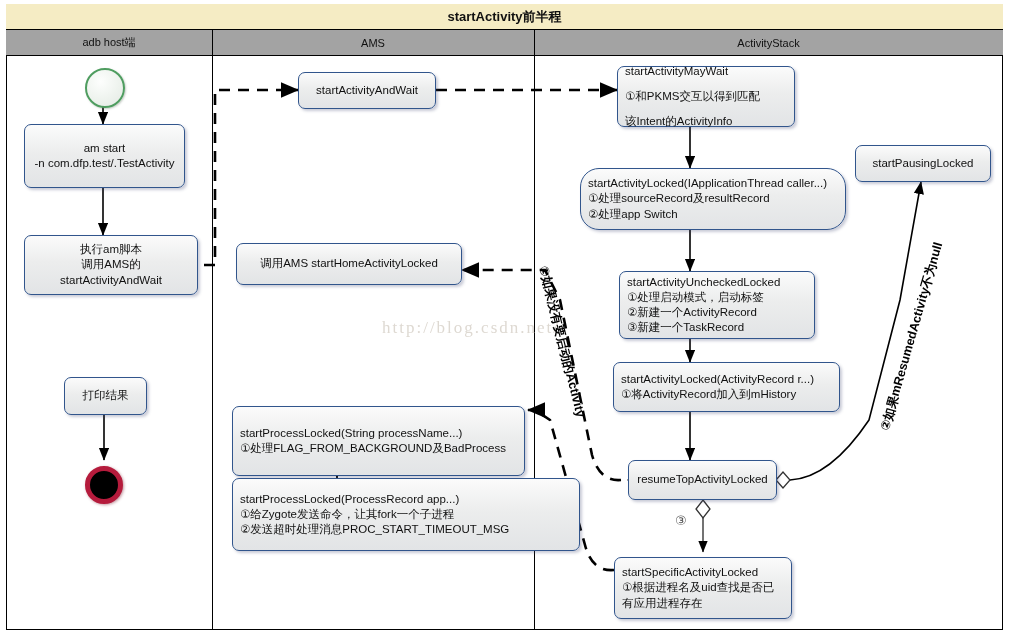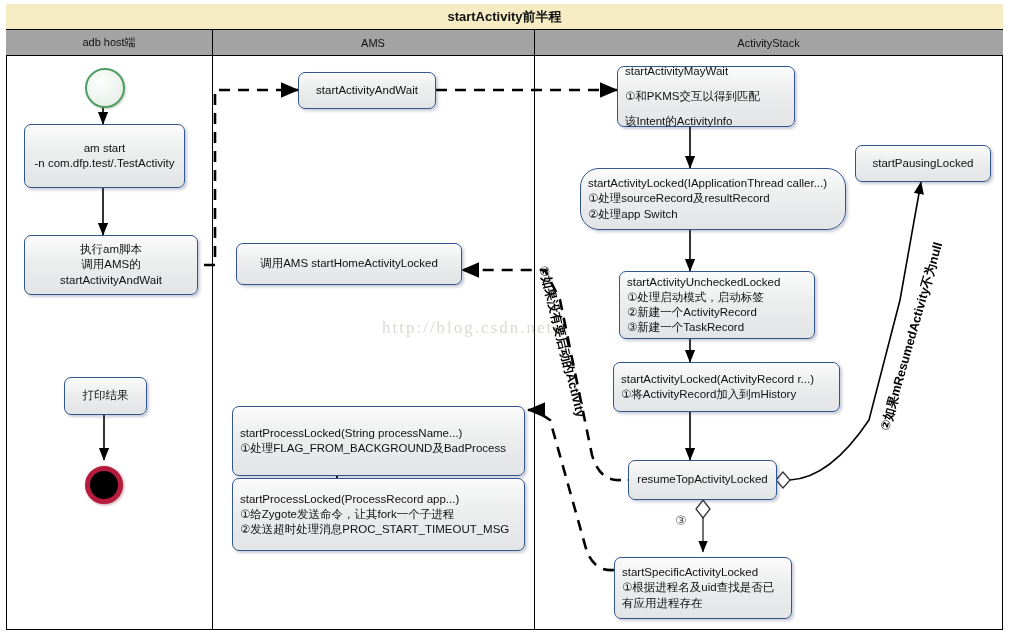--- a/index.html
+++ b/index.html
@@ -188,21 +188,21 @@
 
   <div class="node center" style="left:236px;top:243px;width:226px;height:42px;">
     <span class="ln">调用AMS startHomeActivityLocked</span>
   </div>
 
   <div class="node left" style="left:232px;top:373px;width:293px;height:70px;margin-top:33px;">
     <span class="ln">startProcessLocked(String processName...)</span>
     <span class="ln">①处理FLAG_FROM_BACKGROUND及BadProcess</span>
   </div>
 
-  <div class="node left" style="left:232px;top:478px;width:293px;height:73px;">
+  <div class="node left" style="left:232px;top:478px;width:348px;height:73px;">
     <span class="ln">startProcessLocked(ProcessRecord app...)</span>
     <span class="ln">①给Zygote发送命令，让其fork一个子进程</span>
     <span class="ln">②发送超时处理消息PROC_START_TIMEOUT_MSG</span>
   </div>
 
   <div class="node left" style="left:617px;top:66px;width:178px;height:61px;gap:10px;">
     <span class="ln">startActivityMayWait</span>
     <span class="ln">①和PKMS交互以得到匹配</span>
     <span class="ln">该Intent的ActivityInfo</span>
   </div>

